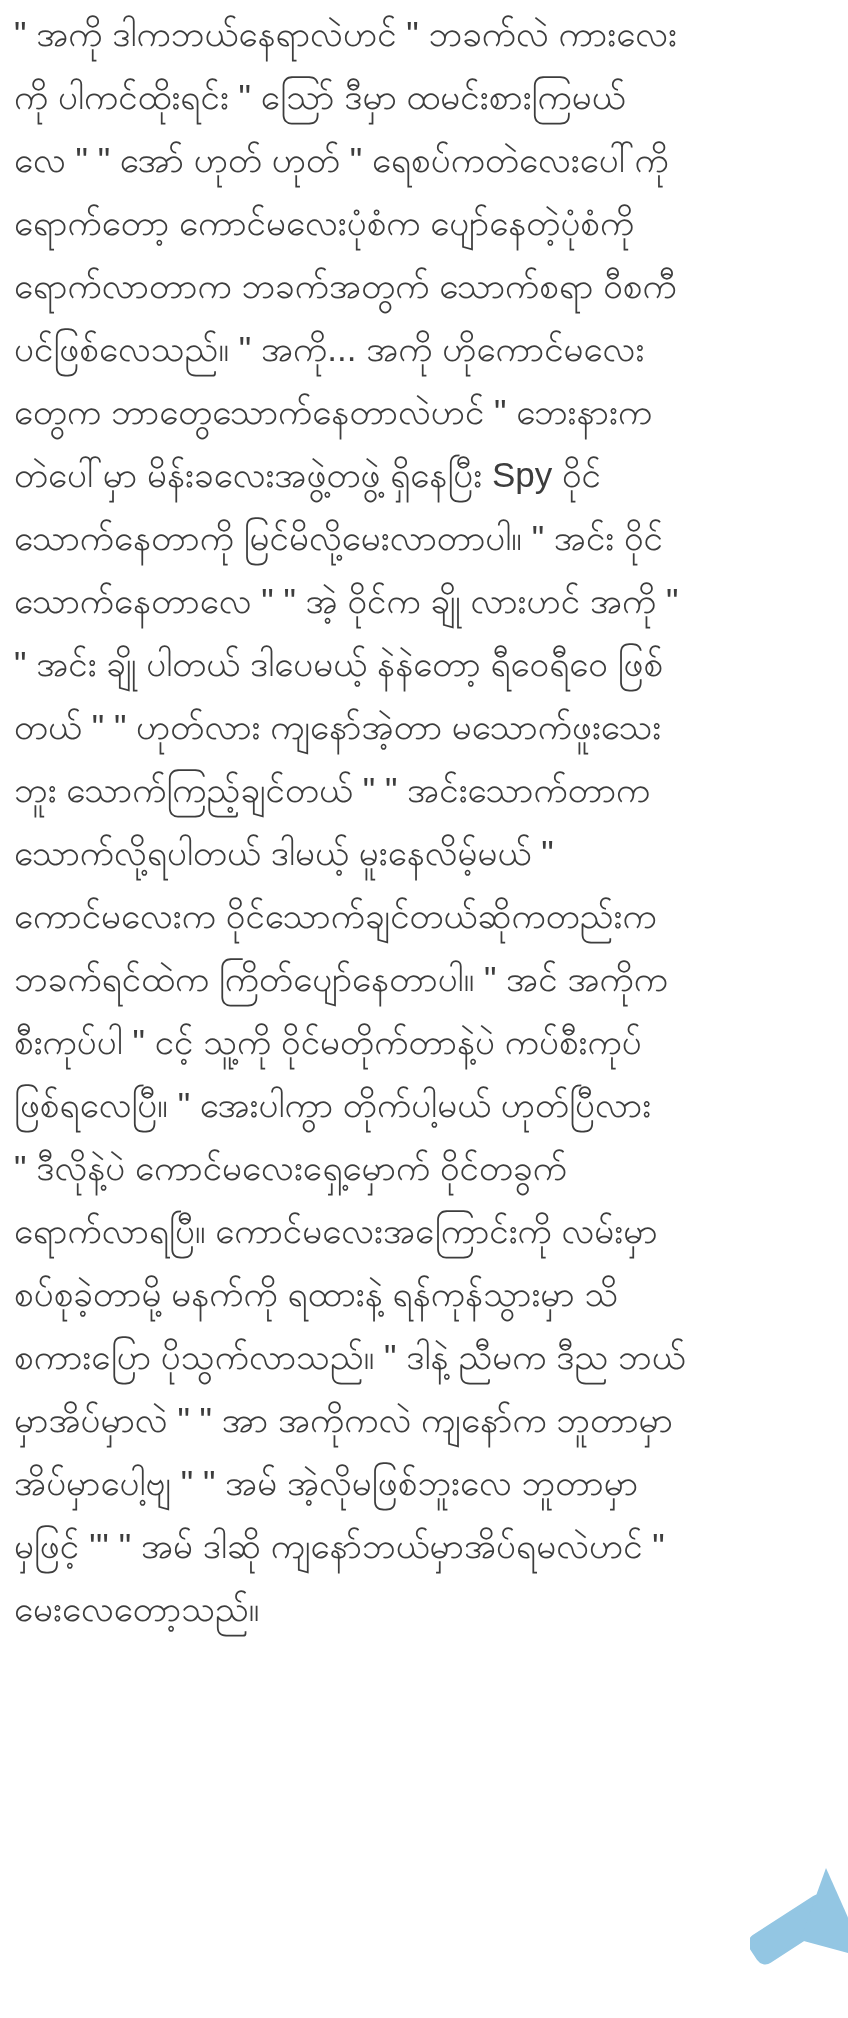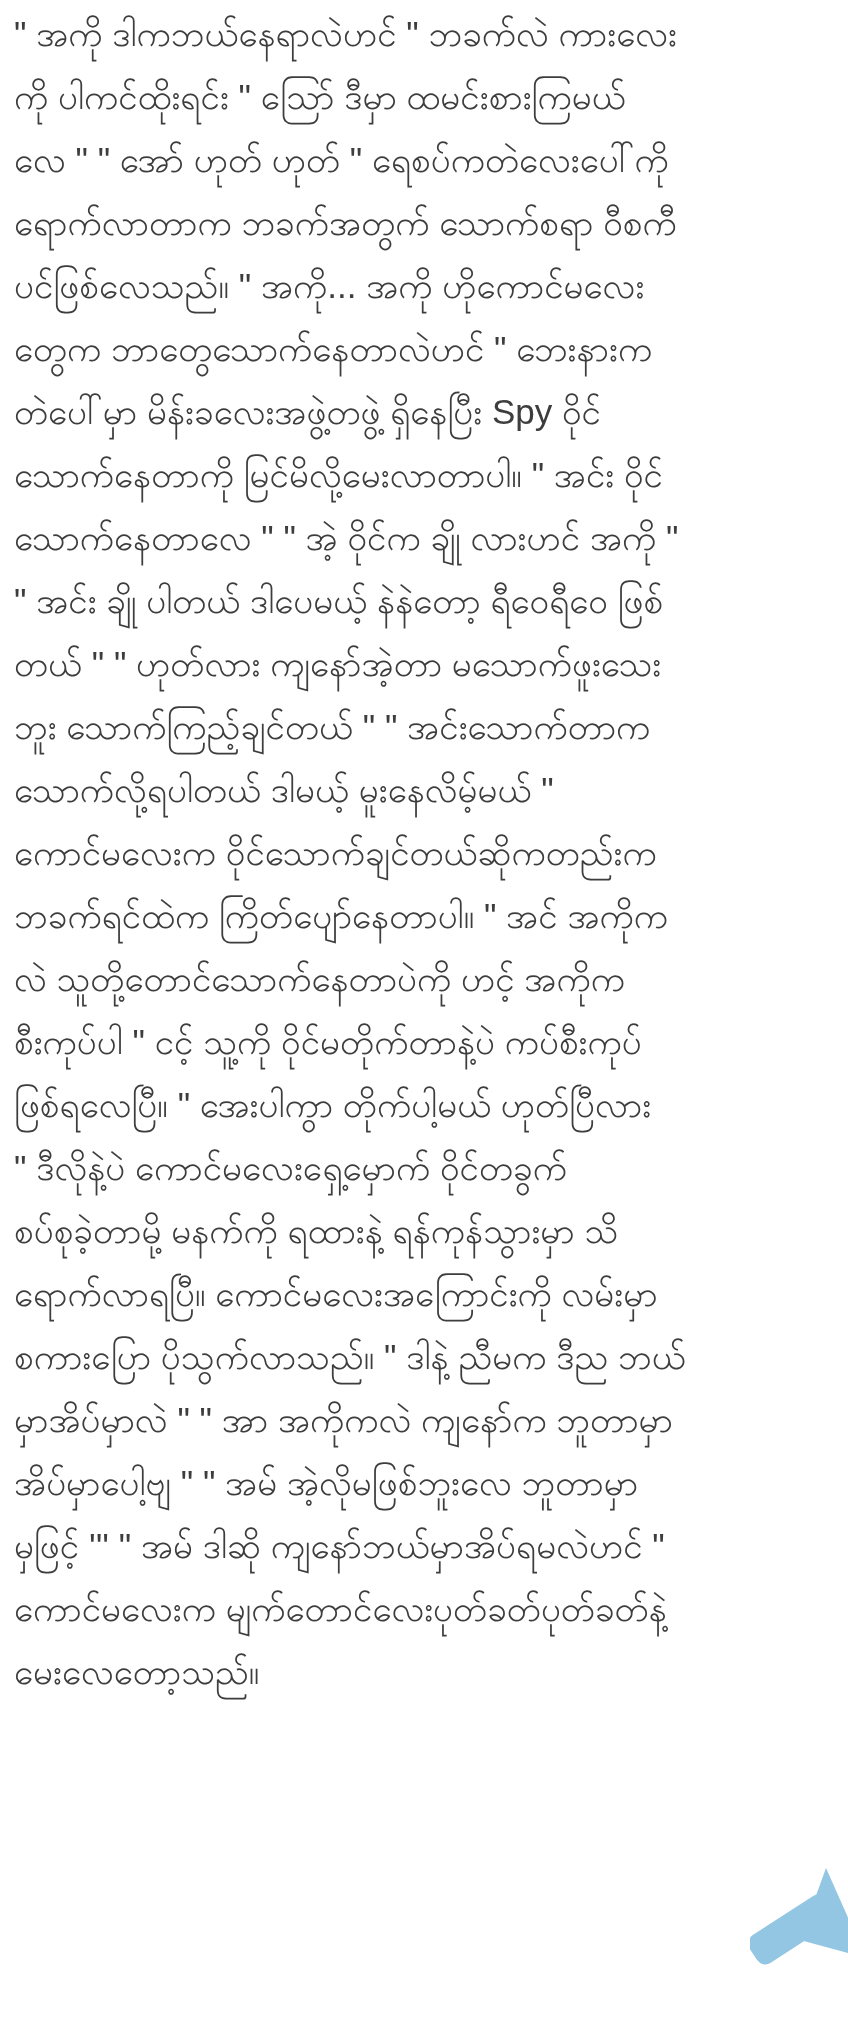--- a/index.html
+++ b/index.html
@@ -59,39 +59,38 @@
         <rect x="-4" y="80" width="92" height="33" rx="10" fill="#93c6e3"></rect>
       </g>
       <polygon points="76,34 116,124 50,106" fill="#93c6e3"></polygon>
     </svg>
   </div>
 
   <article class="story">
       <div class="text-line">" အကို ဒါကဘယ်နေရာလဲဟင် " ဘခက်လဲ ကားလေး</div>
       <div class="text-line">ကို ပါကင်ထိုးရင်း " ဩော် ဒီမှာ ထမင်းစားကြမယ်</div>
       <div class="text-line">လေ " " အော် ဟုတ် ဟုတ် " ရေစပ်ကတဲလေးပေါ်ကို</div>
+      <div class="text-line">ရောက်တော့ ကောင်မလေးပုံစံက ပျော်နေတဲ့ပုံစံကို</div>
       <div class="text-line">ရောက်လာတာက ဘခက်အတွက် သောက်စရာ ဝီစကီ</div>
       <div class="text-line">ပင်ဖြစ်လေသည်။ " အကို... အကို ဟိုကောင်မလေး</div>
       <div class="text-line">တွေက ဘာတွေသောက်နေတာလဲဟင် " ဘေးနားက</div>
       <div class="text-line">တဲပေါ်မှာ မိန်းခလေးအဖွဲ့တဖွဲ့ ရှိနေပြီး Spy ဝိုင်</div>
       <div class="text-line">သောက်နေတာကို မြင်မိလို့မေးလာတာပါ။ " အင်း ဝိုင်</div>
       <div class="text-line">သောက်နေတာလေ " " အဲ့ ဝိုင်က ချို လားဟင် အကို "</div>
       <div class="text-line">" အင်း ချို ပါတယ် ဒါပေမယ့် နဲနဲတော့ ရီဝေရီဝေ ဖြစ်</div>
       <div class="text-line">တယ် " " ဟုတ်လား ကျနော်အဲ့တာ မသောက်ဖူးသေး</div>
       <div class="text-line">ဘူး သောက်ကြည့်ချင်တယ် " " အင်းသောက်တာက</div>
       <div class="text-line">သောက်လို့ရပါတယ် ဒါမယ့် မူးနေလိမ့်မယ် "</div>
       <div class="text-line">ကောင်မလေးက ဝိုင်သောက်ချင်တယ်ဆိုကတည်းက</div>
       <div class="text-line">ဘခက်ရင်ထဲက ကြိတ်ပျော်နေတာပါ။ " အင် အကိုက</div>
-      <div class="text-line">လဲ သူတို့တောင်သောက်နေတာပဲကို ဟင့် အကိုက</div>
       <div class="text-line">စီးကုပ်ပါ " ငင့် သူ့ကို ဝိုင်မတိုက်တာနဲ့ပဲ ကပ်စီးကုပ်</div>
       <div class="text-line">ဖြစ်ရလေပြီ။ " အေးပါကွာ တိုက်ပါ့မယ် ဟုတ်ပြီလား</div>
       <div class="text-line">" ဒီလိုနဲ့ပဲ ကောင်မလေးရှေ့မှောက် ဝိုင်တခွက်</div>
+      <div class="text-line">ရောက်လာရပြီ။ ကောင်မလေးအကြောင်းကို လမ်းမှာ</div>
       <div class="text-line">စပ်စုခဲ့တာမို့ မနက်ကို ရထားနဲ့ ရန်ကုန်သွားမှာ သိ</div>
-      <div class="text-line">ရောက်လာရပြီ။ ကောင်မလေးအကြောင်းကို လမ်းမှာ</div>
       <div class="text-line">စကားပြော ပိုသွက်လာသည်။ " ဒါနဲ့ ညီမက ဒီည ဘယ်</div>
       <div class="text-line">မှာအိပ်မှာလဲ " " အာ အကိုကလဲ ကျနော်က ဘူတာမှာ</div>
       <div class="text-line">အိပ်မှာပေါ့ဗျ " " အမ် အဲ့လိုမဖြစ်ဘူးလေ ဘူတာမှာ</div>
       <div class="text-line">မှဖြင့် ''' " အမ် ဒါဆို ကျနော်ဘယ်မှာအိပ်ရမလဲဟင် "</div>
-      <div class="text-line">ကောင်မလေးက မျက်တောင်လေးပုတ်ခတ်ပုတ်ခတ်နဲ့</div>
       <div class="text-line">မေးလေတော့သည်။</div>
     </article>
 
 </div>
 
 </body></html>

